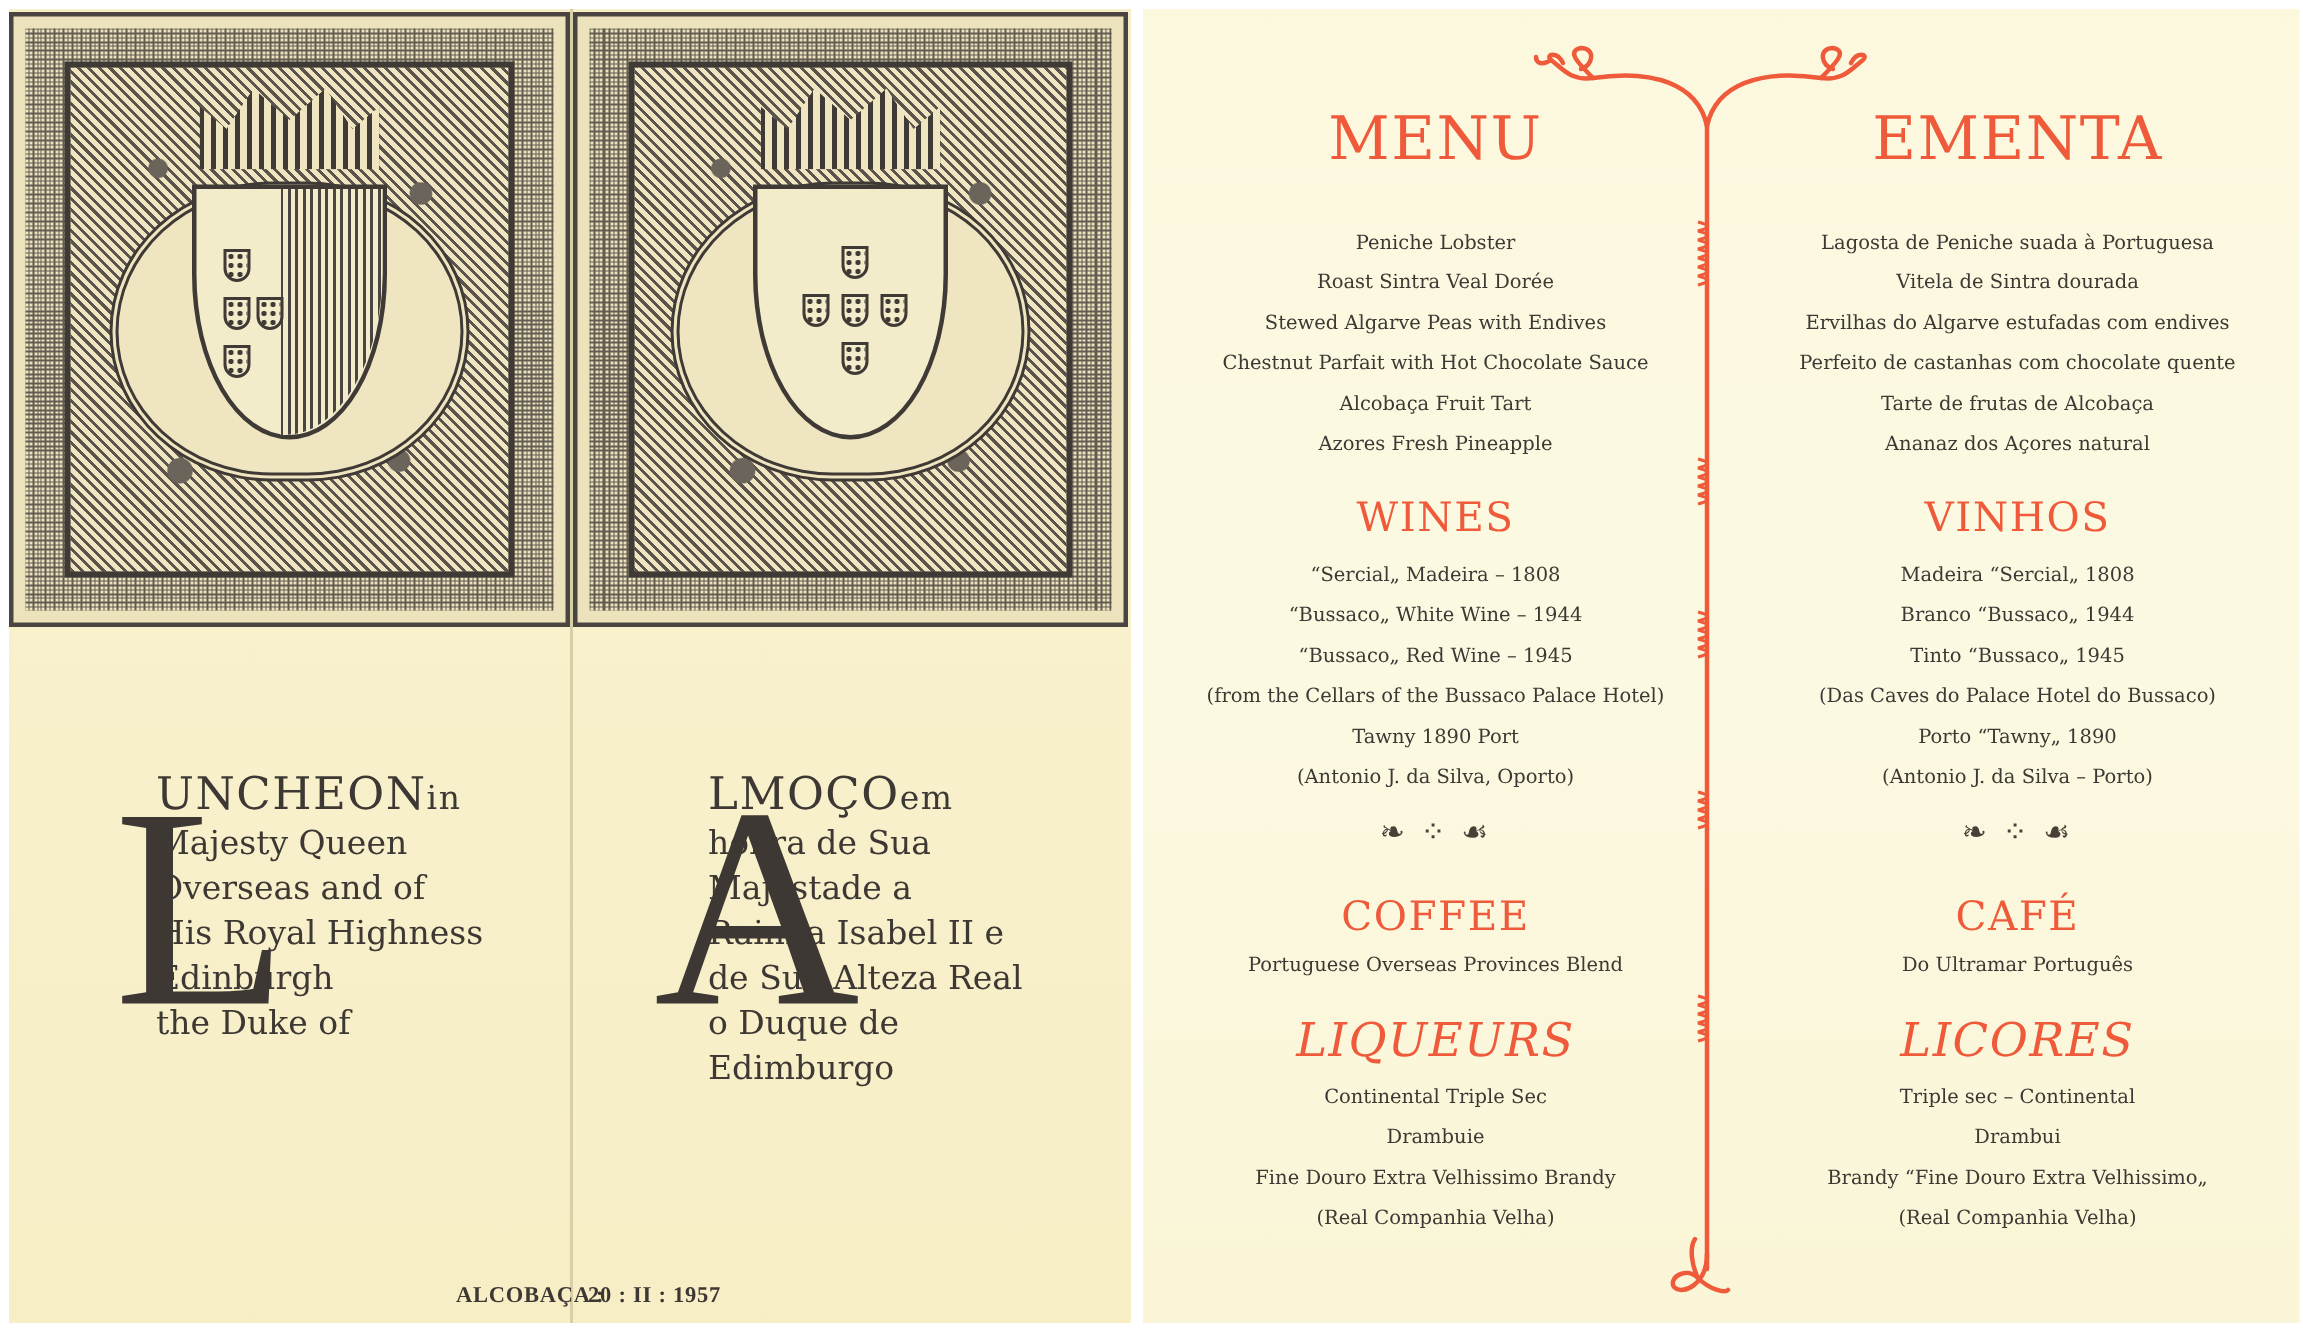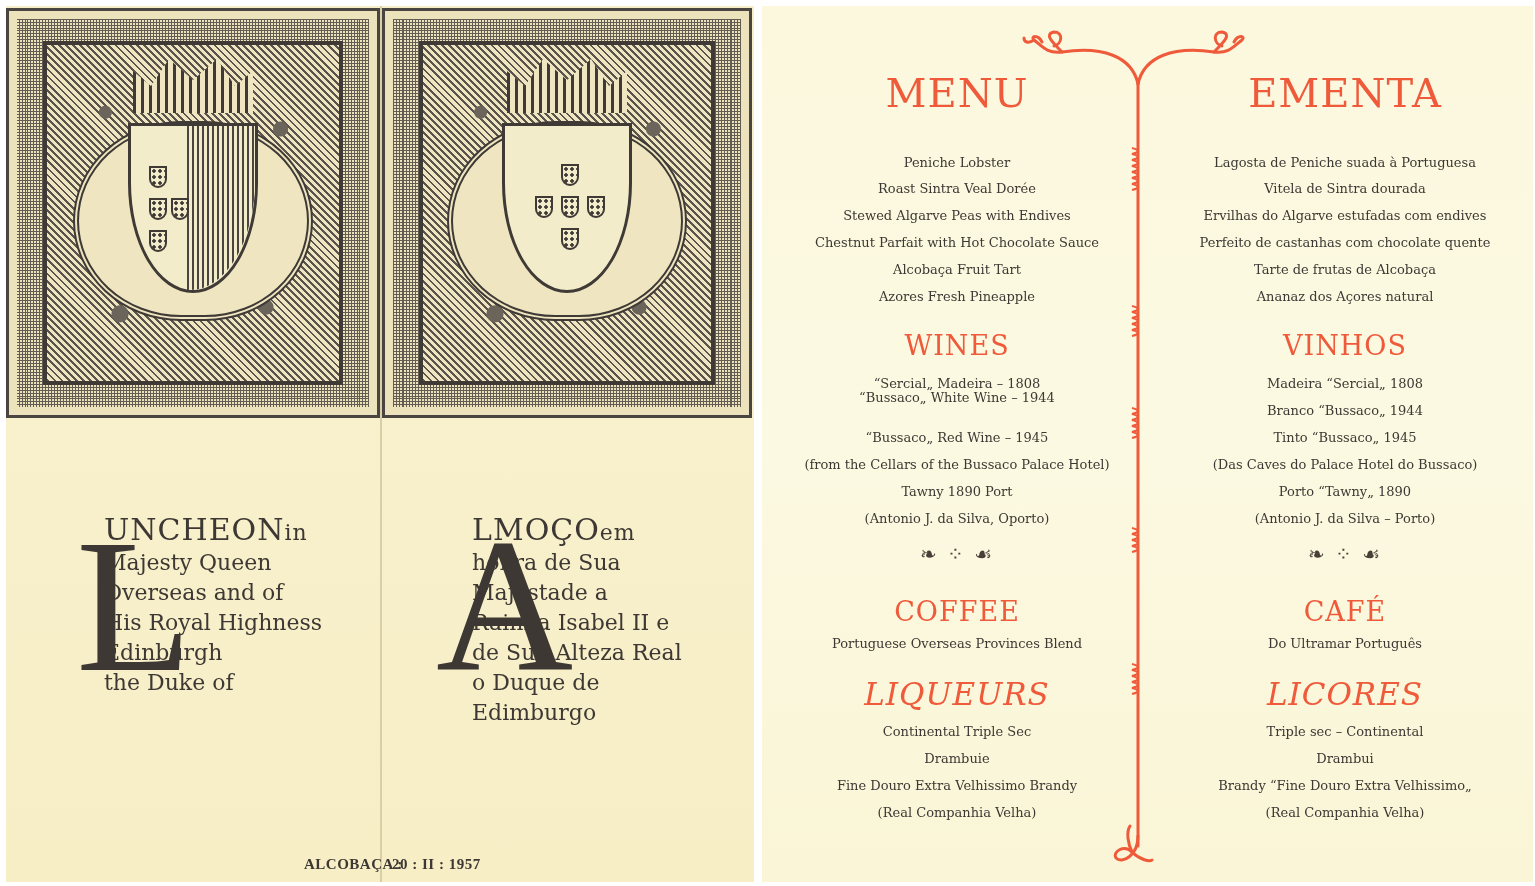--- a/index.html
+++ b/index.html
@@ -233,21 +233,21 @@
     <div class="heading h-main">MENU</div>
     <div class="item" style="top:149px">Peniche Lobster</div>
     <div class="item" style="top:175px">Roast Sintra Veal Dorée</div>
     <div class="item" style="top:202px">Stewed Algarve Peas with Endives</div>
     <div class="item" style="top:229px">Chestnut Parfait with Hot Chocolate Sauce</div>
     <div class="item" style="top:256px">Alcobaça Fruit Tart</div>
     <div class="item" style="top:283px">Azores Fresh Pineapple</div>
 
     <div class="heading h-sec h-wines">WINES</div>
     <div class="item" style="top:370px">“Sercial„ Madeira – 1808</div>
-    <div class="item" style="top:384px">“Bussaco„ White Wine – 1944</div>
+    <div class="item" style="top:397px">“Bussaco„ White Wine – 1944</div>
     <div class="item" style="top:424px">“Bussaco„ Red Wine – 1945</div>
     <div class="item" style="top:451px">(from the Cellars of the Bussaco Palace Hotel)</div>
     <div class="item" style="top:478px">Tawny 1890 Port</div>
     <div class="item" style="top:505px">(Antonio J. da Silva, Oporto)</div>
 
     <div class="ornament" style="top:536px">❧ ⁘ ☙</div>
 
     <div class="heading h-sec h-coffee">COFFEE</div>
     <div class="item" style="top:630px">Portuguese Overseas Provinces Blend</div>
 

